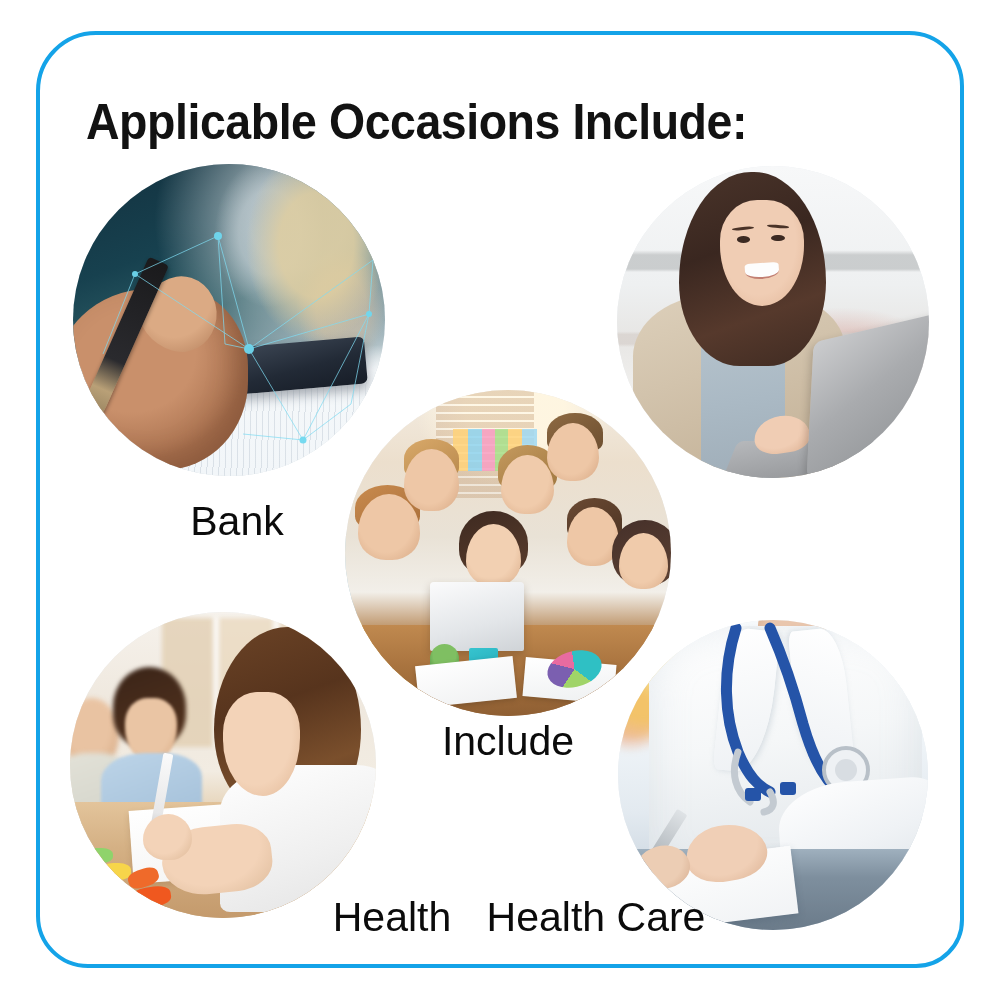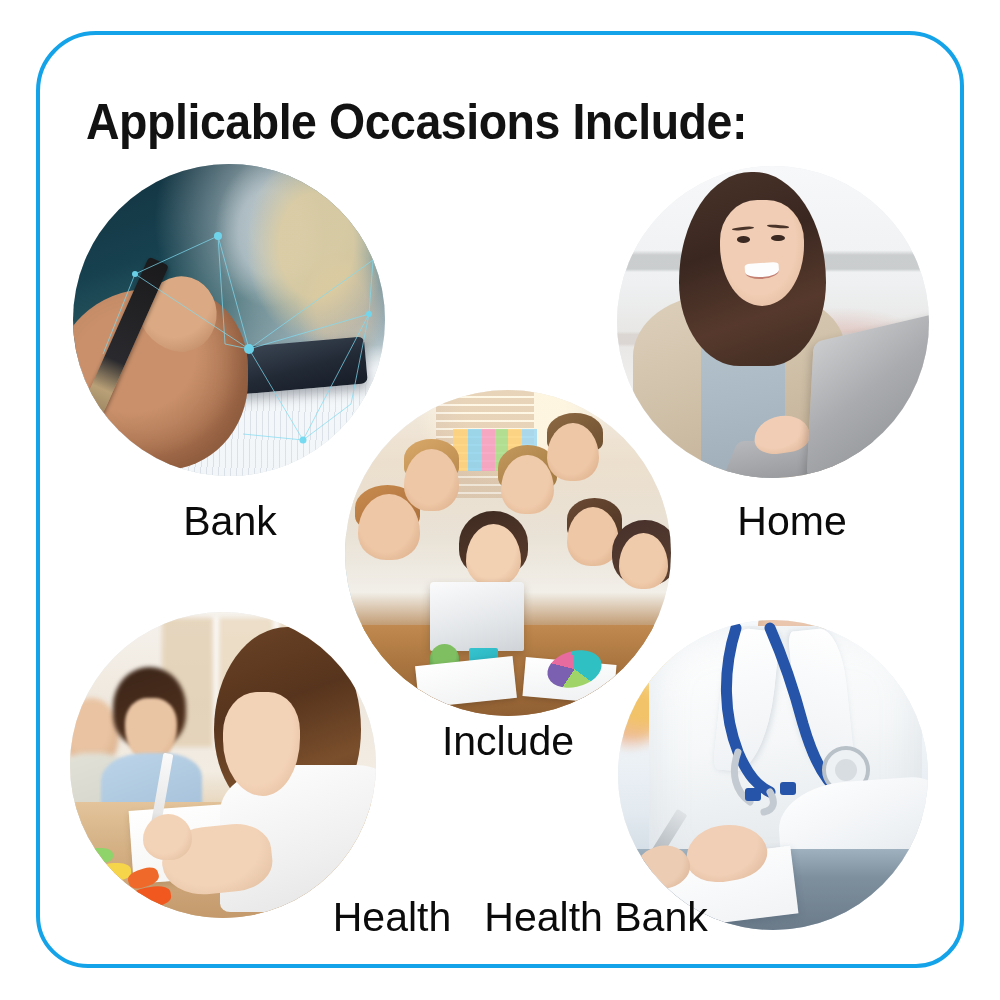--- a/index.html
+++ b/index.html
@@ -555,39 +555,38 @@
       </g>
       <g fill="#6fd8f0">
         <circle cx="145" cy="72" r="4"></circle>
         <circle cx="176" cy="185" r="5"></circle>
         <circle cx="62" cy="110" r="3"></circle>
         <circle cx="230" cy="276" r="3.5"></circle>
         <circle cx="296" cy="150" r="3"></circle>
       </g>
     </svg>
   </div>
-  <div class="occasion-label" style="left:230px; top:498px;text-align:right;">Bank</div>
+  <div class="occasion-label" style="left:237px; top:498px;text-align:right;">Bank</div>
 
   <div class="photo-circle" id="home-photo">
     <div class="layer home-bg"></div>
     <div class="layer home-window"></div>
     <div class="home-cardigan"></div>
     <div class="home-shirt"></div>
     <div class="home-hair"></div>
     <div class="home-face"></div>
     <div class="home-brow l"></div>
     <div class="home-brow r"></div>
     <div class="home-eye l"></div>
     <div class="home-eye r"></div>
     <div class="home-smile"></div>
     <div class="home-laptop-base"></div>
     <div class="home-hand"></div>
     <div class="home-laptop-screen"></div>
   </div>
-  <div class="occasion-label" style="left:792px; top:498px;">Home</div>
 
   <div class="photo-circle" id="office-photo">
     <div class="layer office-bg"></div>
     <div class="office-brick"></div>
     <div class="office-notes"></div>
 
     <div class="p office-p1h"></div>
     <div class="p office-p1"></div>
     <div class="office-p1g"></div>
     <div class="office-p1b"></div>
@@ -665,15 +664,15 @@
       <rect x="127" y="168" width="16" height="13" rx="3" fill="#2554a8"></rect>
       <rect x="162" y="162" width="16" height="13" rx="3" fill="#2554a8"></rect>
     </svg>
     <div class="health-sleeve"></div>
     <div class="health-table"></div>
     <div class="health-paper"></div>
     <div class="health-hand"></div>
     <div class="health-silverpen"></div>
     <div class="health-hand2"></div>
   </div>
-  <div class="occasion-label" style="left:596px; top:894px;">Health Bank</div>
+  <div class="occasion-label" style="left:596px; top:894px;">Health Care</div>
 
 </div>
 
 </body></html>

